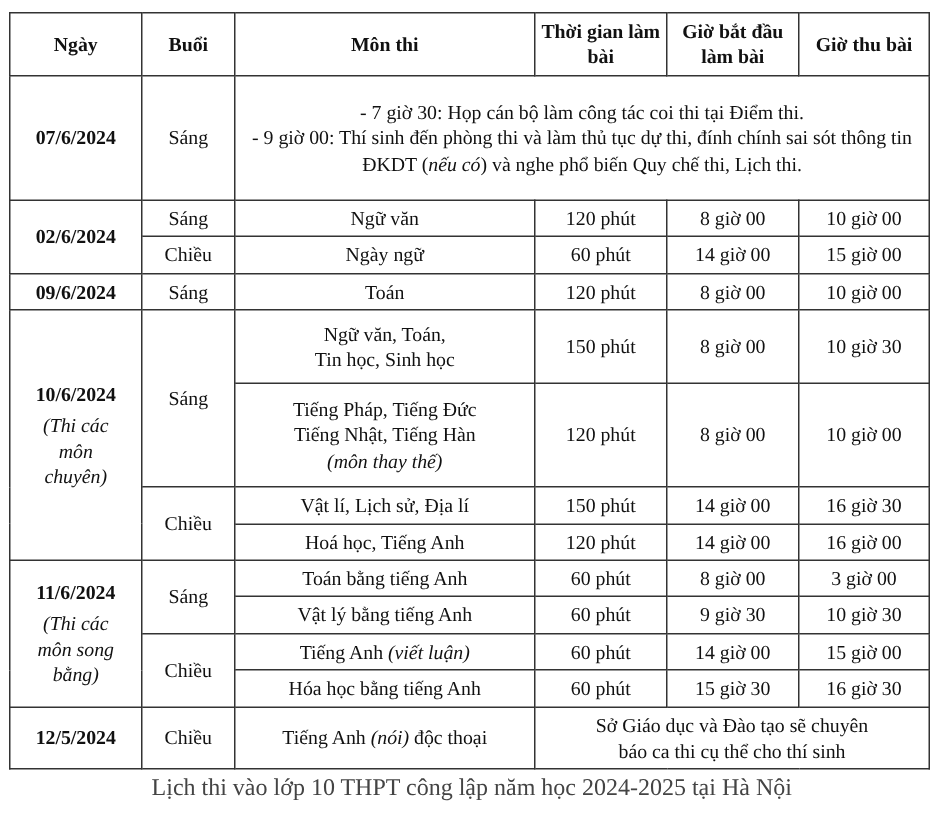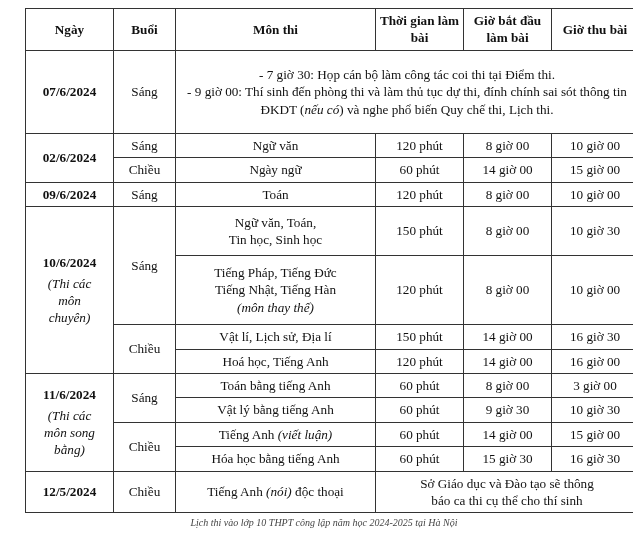--- a/index.html
+++ b/index.html
@@ -8,21 +8,21 @@
     background: #ffffff;
   }
   body {
     width: 633px;
     height: 558px;
     font-family: "Liberation Serif", serif;
     color: #111111;
     overflow: hidden;
   }
   #schedule-wrap {
-    padding: 8px 10px 0 25px;
+    padding: 8px 10px 0 6px;
     box-sizing: border-box;
   }
   table.exam-table {
     border-collapse: collapse;
     width: 613px;
     table-layout: fixed;
   }
   table.exam-table td, table.exam-table th {
     border: 1px solid #333333;
     vertical-align: middle;
@@ -62,22 +62,21 @@
   td.tall { height: 42px; }
   td.subj { text-align: center; }
   .multi-line span { display: block; }
   td.announce {
     text-align: center;
     line-height: 1.45;
     padding: 5px 6px;
   }
   .footer-caption {
     text-align: center;
-    font-size: 10px;
-    font-style: italic;
+    font-size: 16px;
     color: #444;
     margin-top: 4px;
     white-space: nowrap;
     overflow: hidden;
   }
 </style>
 </head>
 <body>
 
 <div id="schedule-wrap">
@@ -210,21 +209,21 @@
         <td>60 phút</td>
         <td>15 giờ 30</td>
         <td>16 giờ 30</td>
       </tr>
 
       <tr>
         <td class="date-cell">12/5/2024</td>
         <td>Chiều</td>
         <td class="subj">Tiếng Anh <span class="ital">(nói)</span> độc thoại</td>
         <td class="announce" colspan="3">
-          <div>Sở Giáo dục và Đào tạo sẽ thông</div>
+          <div>Sở Giáo dục và Đào tạo sẽ chuyên</div>
           <div>báo ca thi cụ thể cho thí sinh</div>
         </td>
       </tr>
 
     </tbody>
   </table>
   <div class="footer-caption">Lịch thi vào lớp 10 THPT công lập năm học 2024-2025 tại Hà Nội</div>
 </div>
 
 </body></html>

